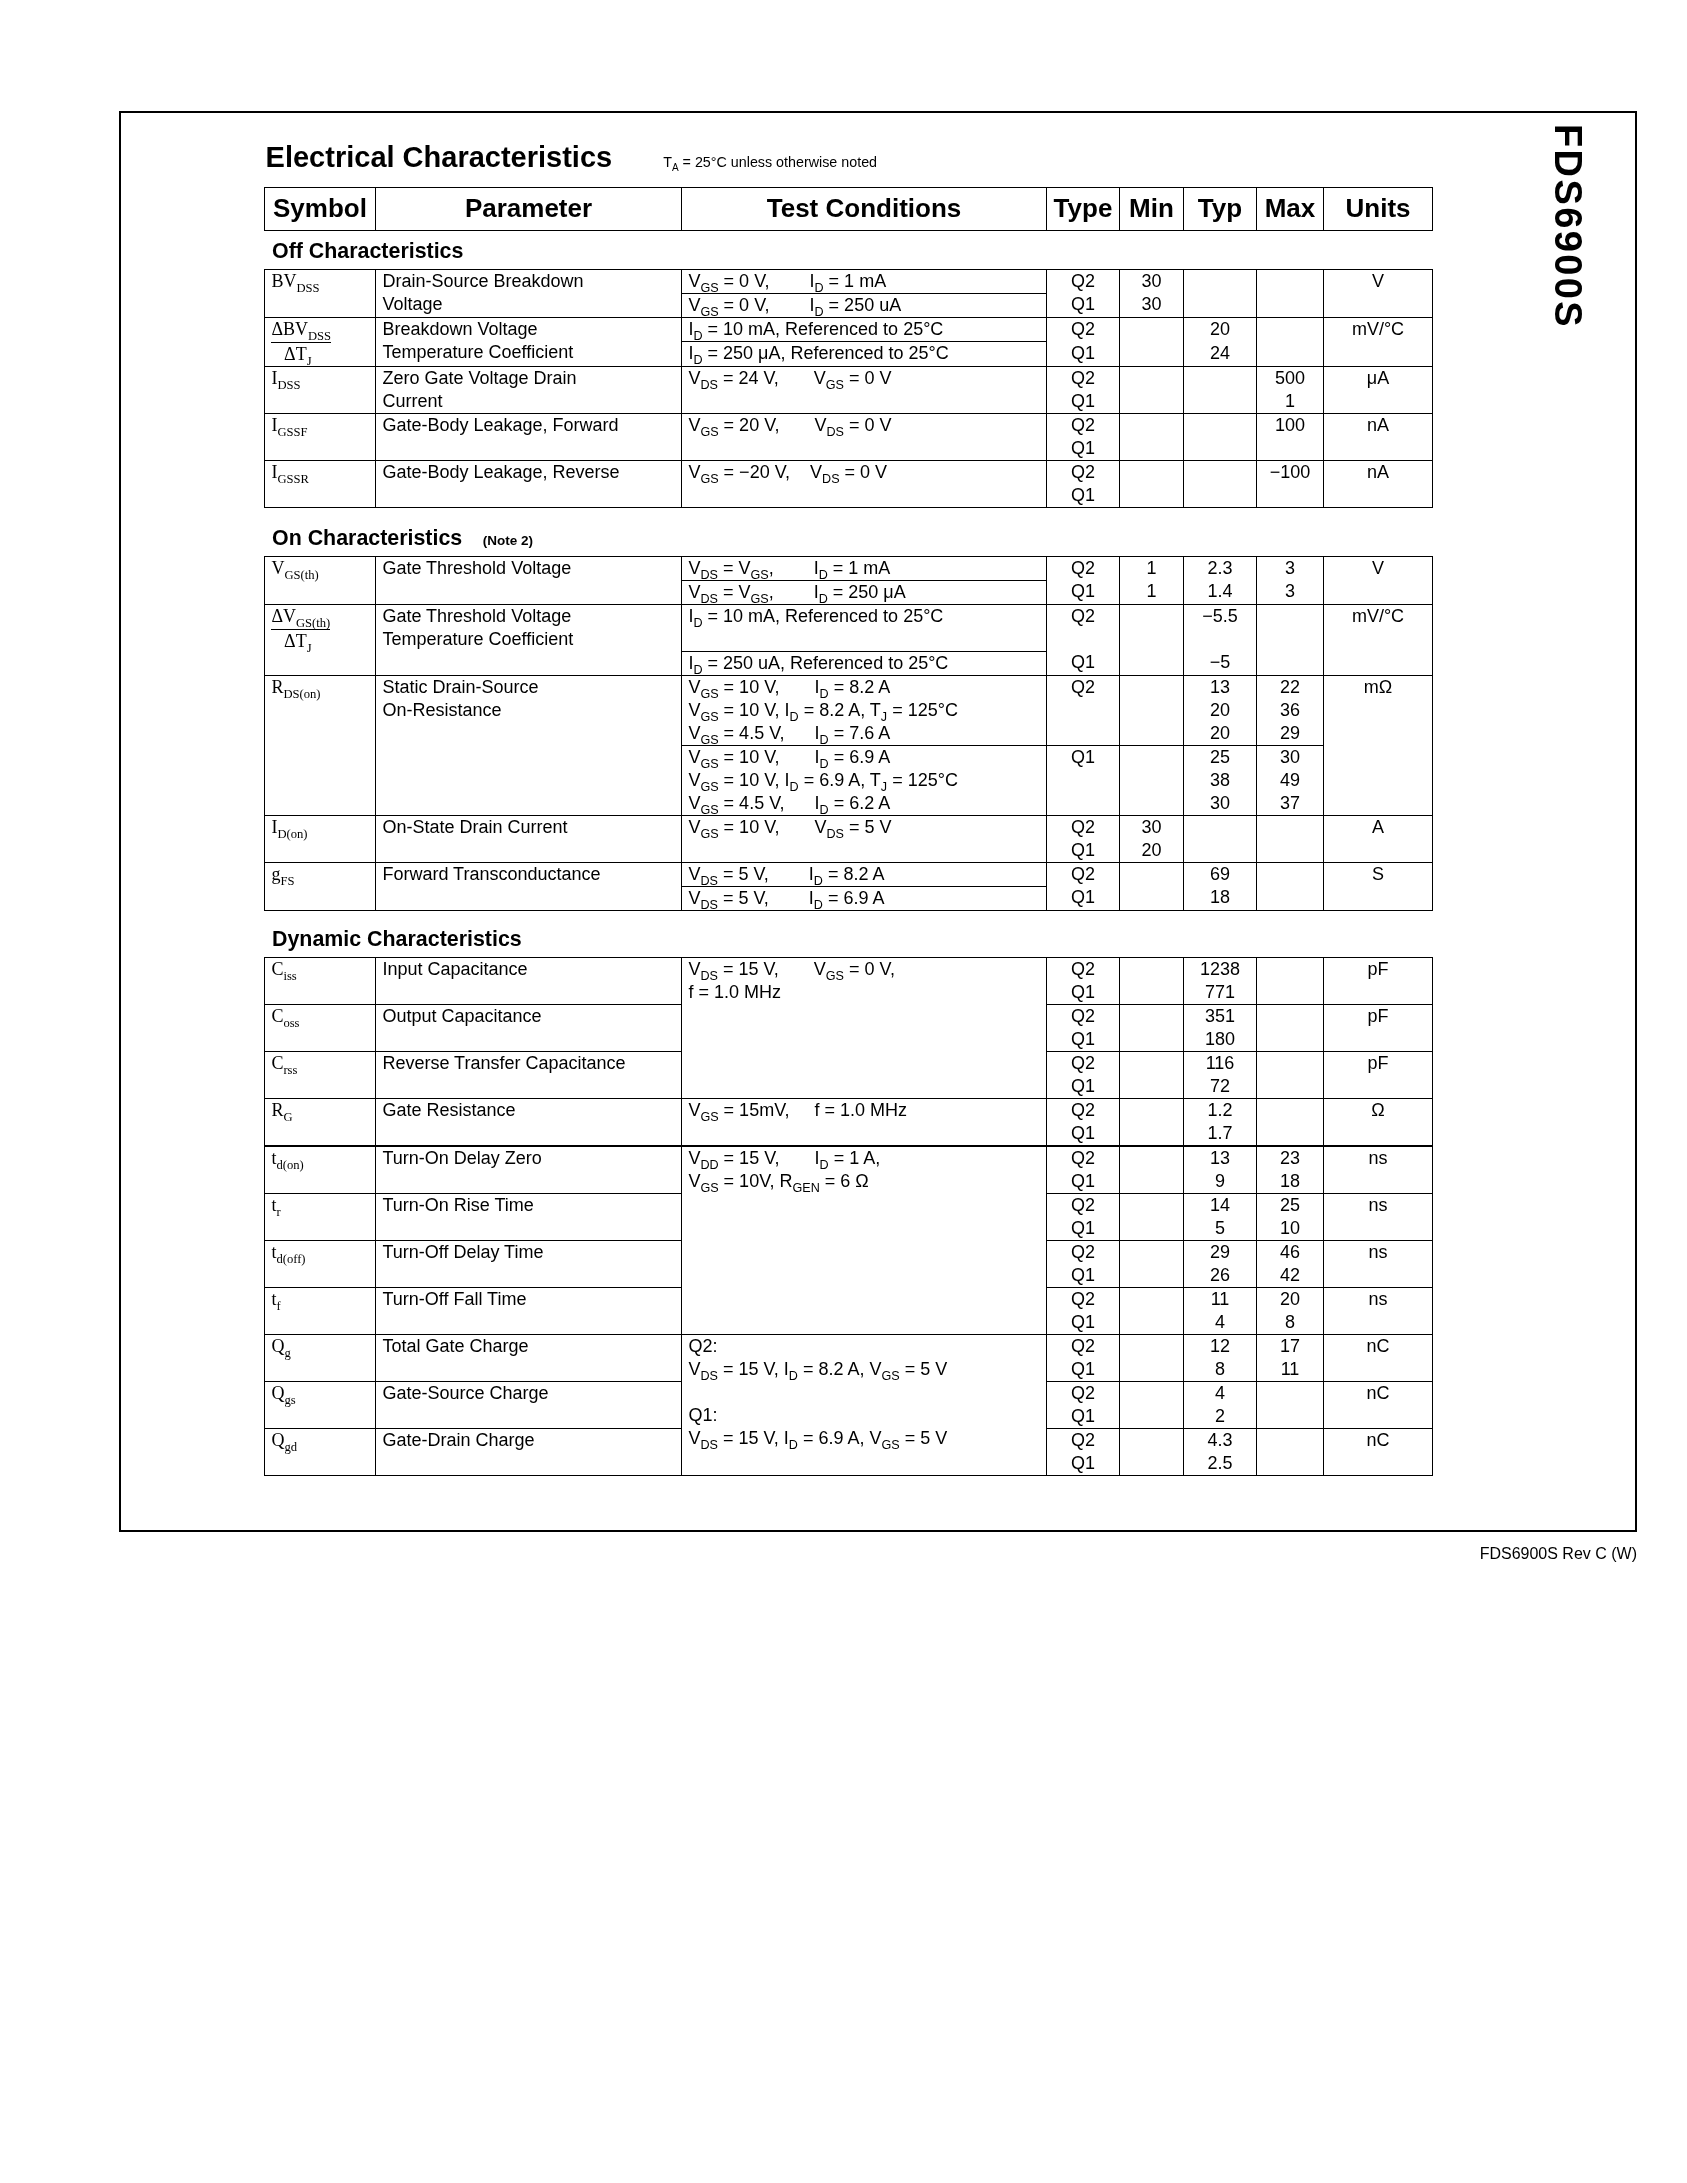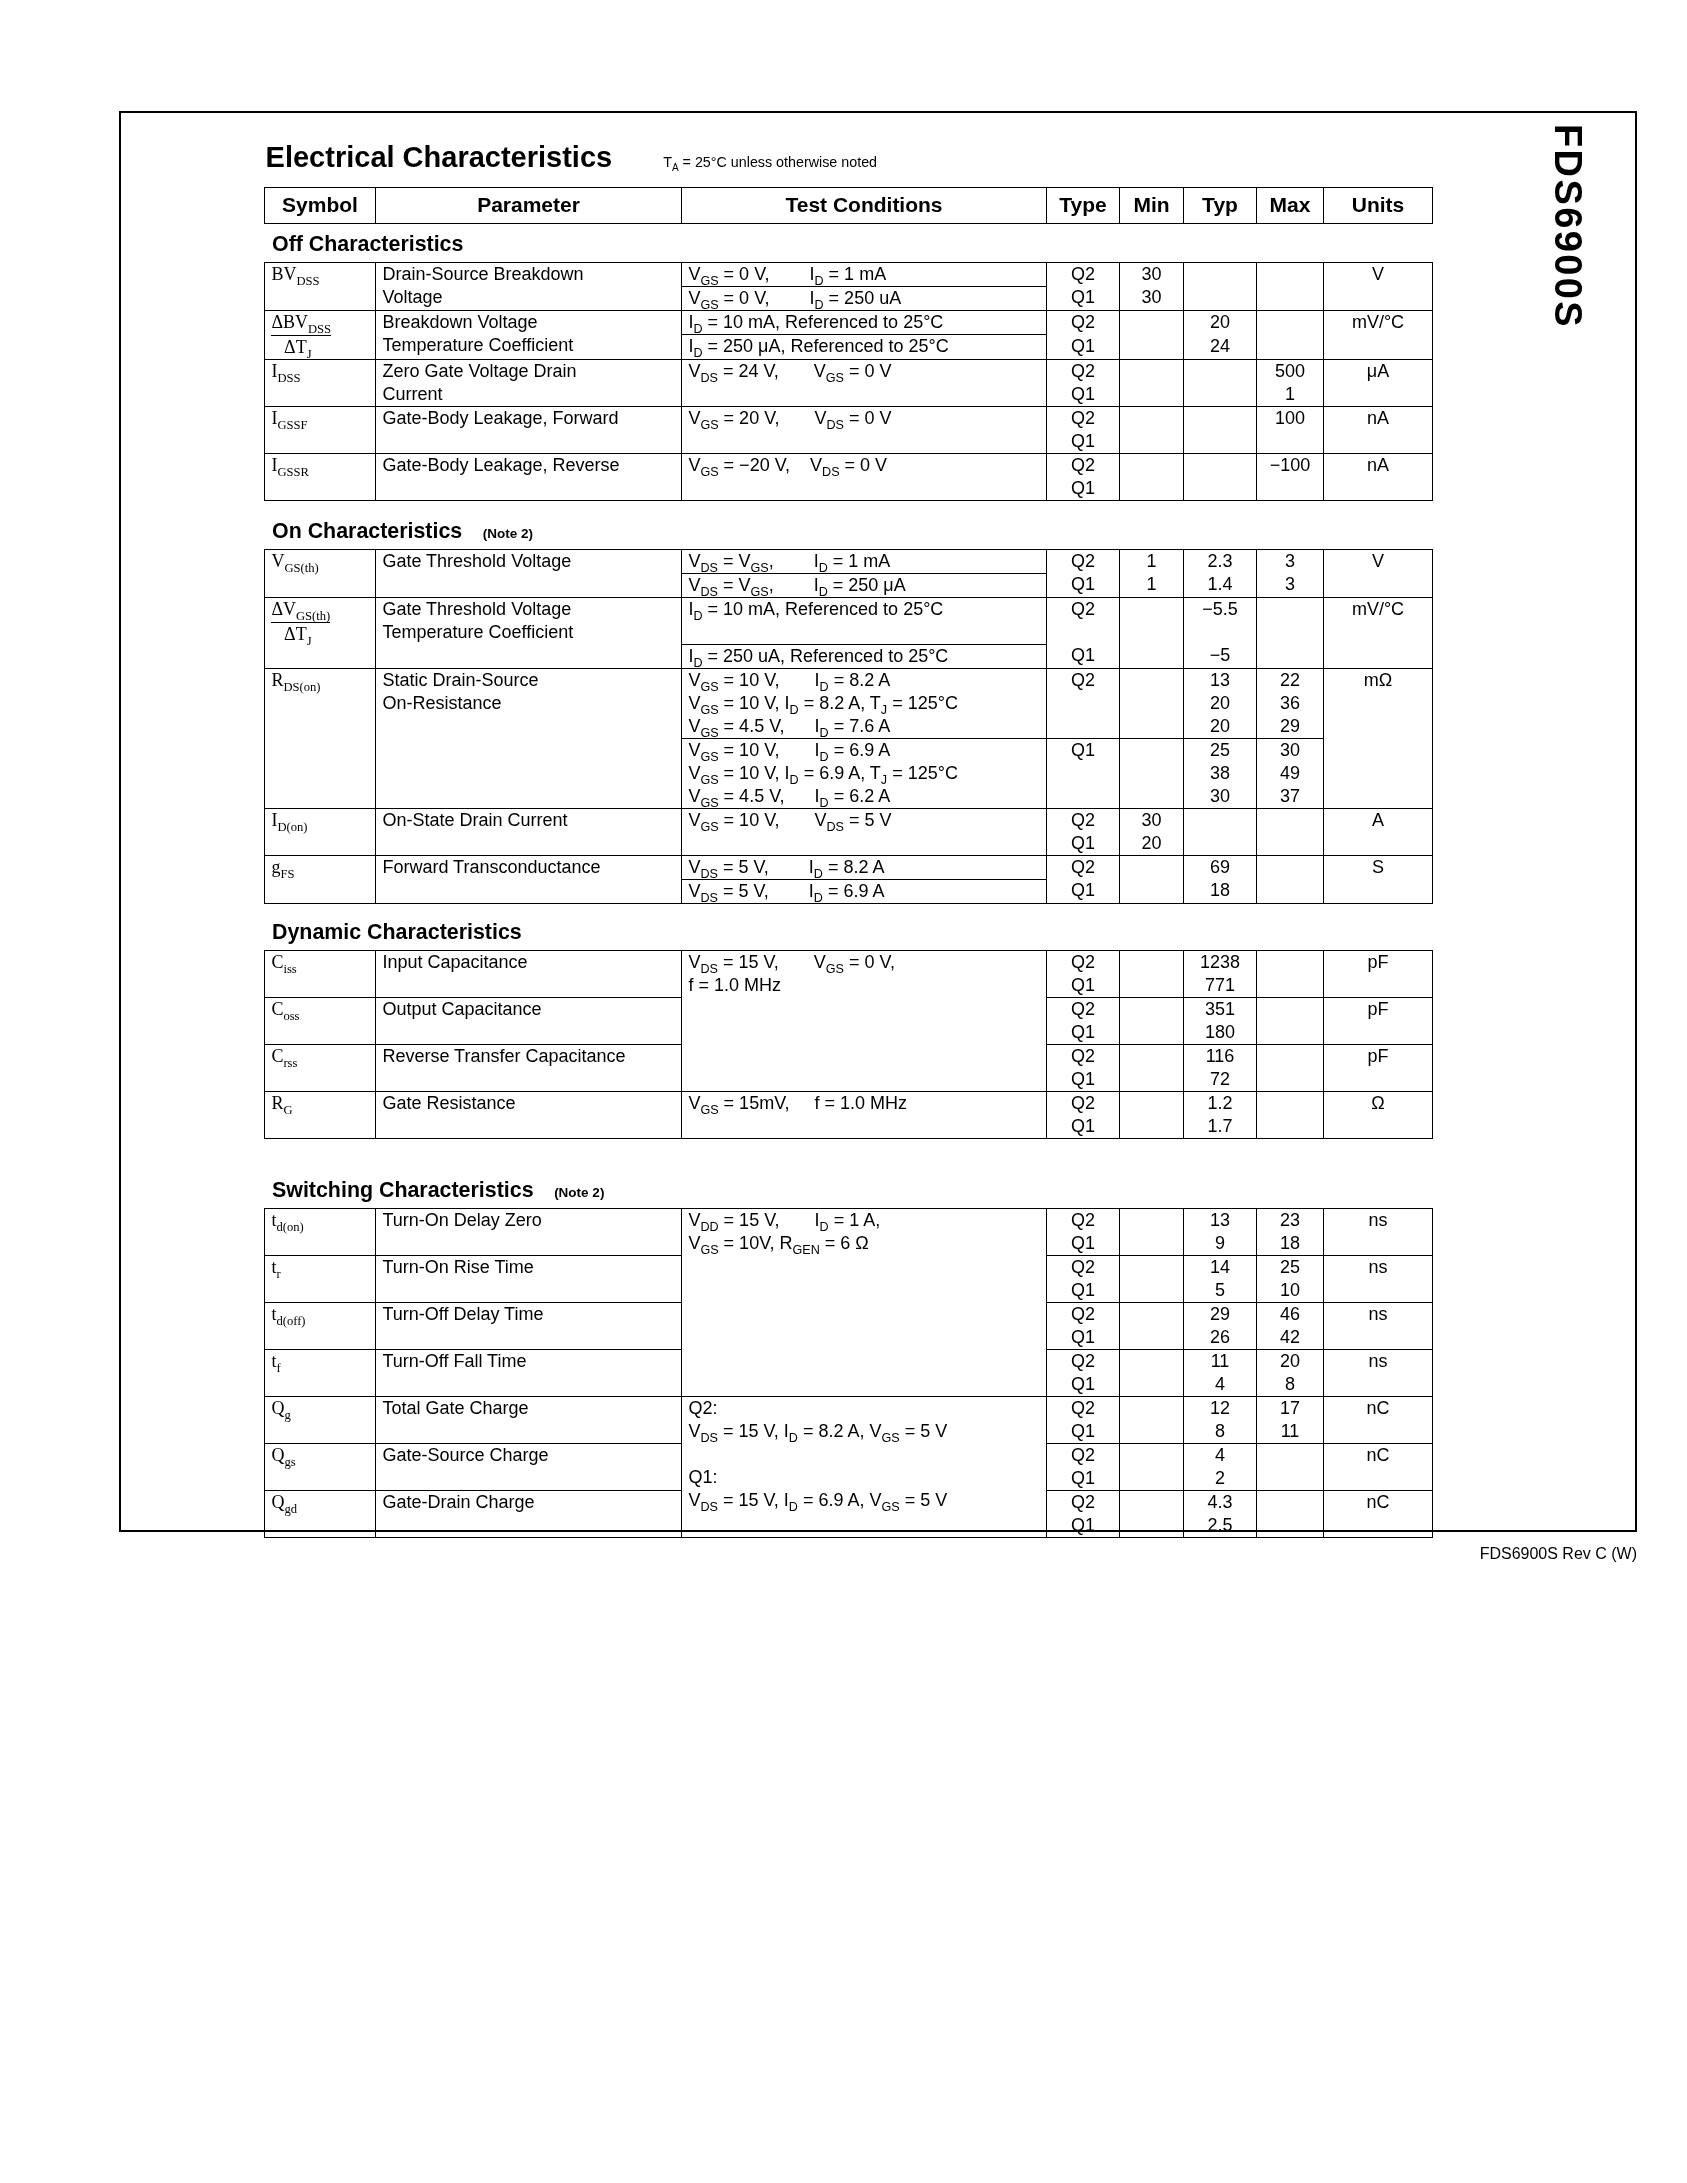--- a/index.html
+++ b/index.html
@@ -6,21 +6,21 @@
   html,body { background:#e8e8e8; }
   body { font-family:"Liberation Sans","DejaVu Sans",sans-serif; color:#000; }
   .page { position:relative; width:1687px; height:2183px; background:#ffffff; overflow:hidden; }
   .frame { position:absolute; left:119px; top:111px; width:1518px; height:1421px; border:2.4px solid #000; background:#fff; }
   .content { position:absolute; left:143px; top:25px; width:1183px; }
   .titlerow { display:flex; align-items:baseline; gap:51px; margin:3.2px 0 12.7px 1.6px; }
   .title { font-size:29px; font-weight:bold; }
   .titlenote { font-size:14.3px; }
   table { border-collapse:collapse; table-layout:fixed; width:1167px; border:1.6px solid #000; }
   th,td { border-left:1.6px solid #000; border-right:1.6px solid #000; vertical-align:top; overflow:hidden; }
-  th { font-size:21px; font-weight:bold; text-align:center; padding:5.6px 1.6px; }
+  th { font-size:26px; font-weight:bold; text-align:center; padding:5.6px 1.6px; }
   tr { height:23px; }
   td { font-size:18px; line-height:23px; }
   td.sym { padding:0 3.2px 0 6.4px;font-family:Liberation Serif, serif; }
   td.param { padding:0 3.2px 0 6.4px; white-space:pre-line; }
   td.cond { padding:0 1.6px 0 6.4px; white-space:pre;margin-left:8px; }
   td.mcond { padding:0 1.6px 0 6.4px; }
   td.val { text-align:center; padding:0 1.6px; }
   td.units { text-align:center; padding:0 1.6px; }
   .rb { border-bottom:1.6px solid #000; }
   .cb { border-bottom:1.6px solid #000; }
@@ -384,21 +384,20 @@
               </tr>
               <tr>
                 <td class="cond rb"></td>
                 <td class="val rb">Q1</td>
                 <td class="val rb"></td>
                 <td class="val rb">1.7</td>
                 <td class="val rb"></td>
               </tr>
             </tbody>
           </table>
-          <div class="band band-3"><span class="bandtitle">Switching Characteristics</span><span class="bandnote">(Note 2)</span></div>
           <table class="blk">
             <colgroup>
               <col style="width: 111px;">
               <col style="width: 306px;">
               <col style="width: 365px;">
               <col style="width: 73px;">
               <col style="width: 64px;">
               <col style="width: 73px;">
               <col style="width: 67px;">
               <col style="width: 109px;">

